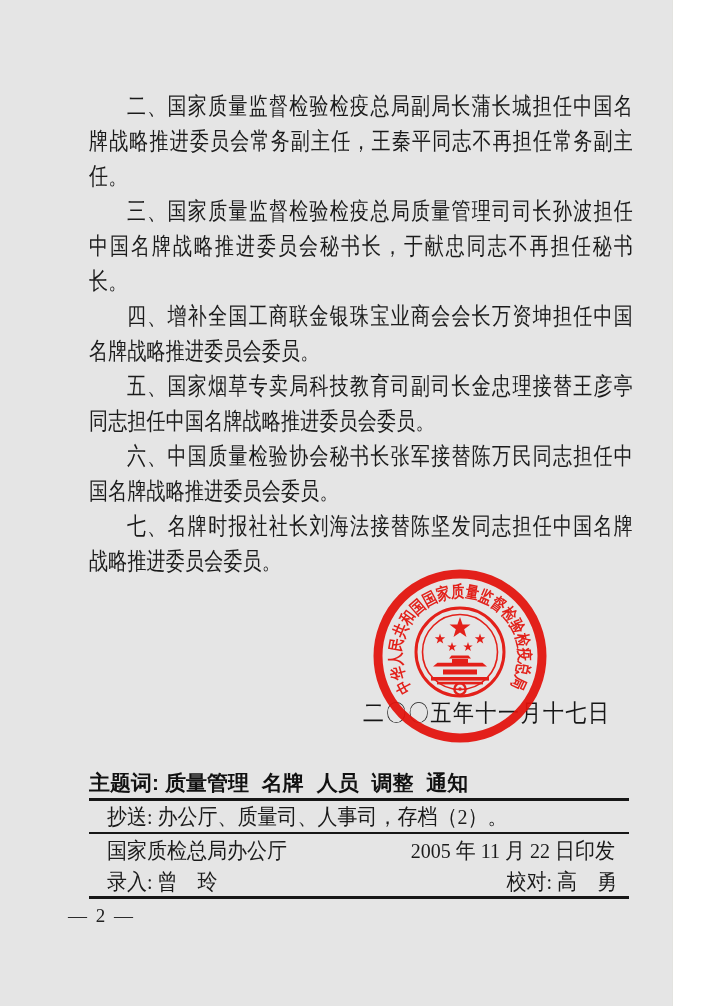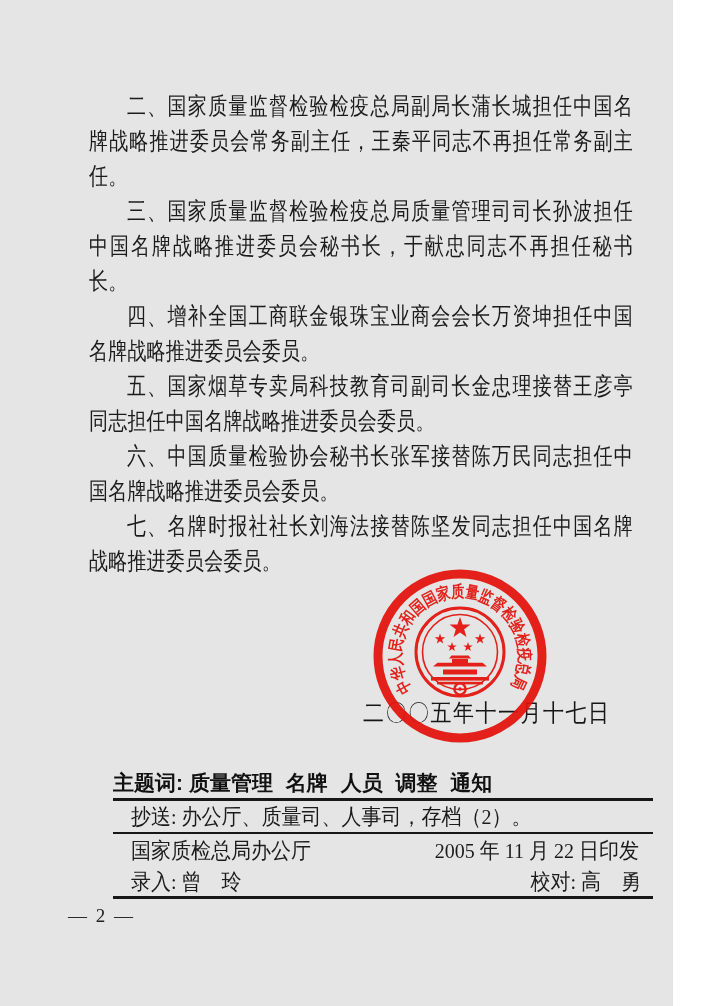--- a/index.html
+++ b/index.html
@@ -25,21 +25,21 @@
   .bline.first{padding-left:38px;}
   .bline.last{text-align-last:left;}
   
   .seal{position:absolute;left:370px;top:566px;width:180px;height:180px;opacity:0.93;z-index:3;}
   .sealdate{
     position:absolute;left:363px;top:700px;z-index:2;
     font-size:21px;letter-spacing:1.5px;line-height:26px;
     transform:scaleY(1.15);color:#161616;white-space:nowrap;
   }
   
-  .footer{position:absolute;left:89px;top:768px;width:540px;margin-left:24px;}
+  .footer{position:absolute;left:89px;top:768px;width:540px;}
   .subject-row{
     height:30px;line-height:30px;
     font-family:"Liberation Sans","DejaVu Sans",sans-serif;
     font-weight:bold;font-size:21px;color:#111;
     white-space:nowrap;
   }
   .subject-row .terms{word-spacing:7px;margin-left:6px;}
   .rule{background:#171717;}
   .rule.thick{height:3px;}
   .rule.thin{height:2px;}

